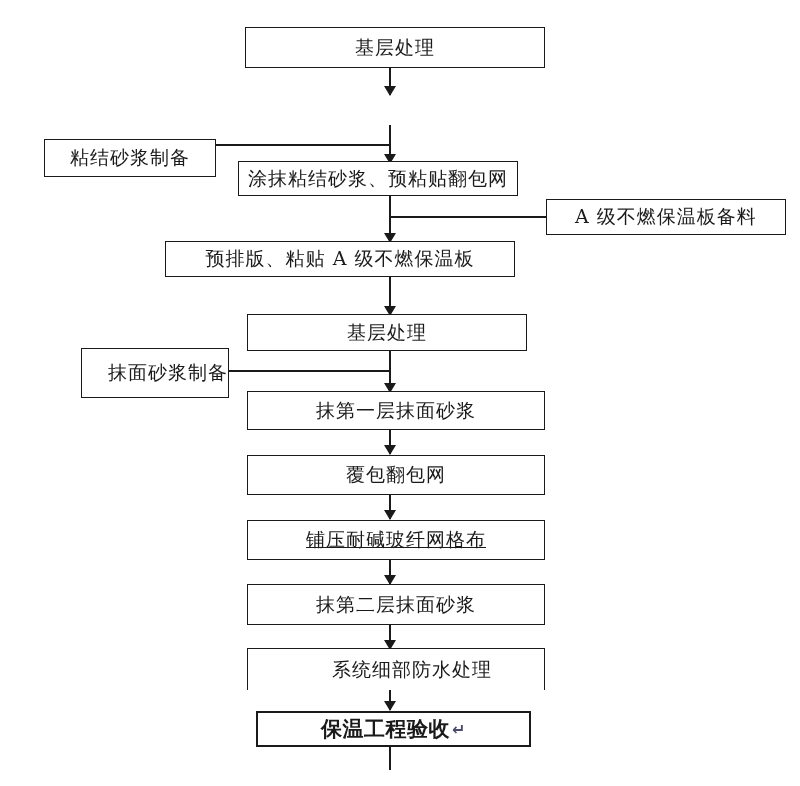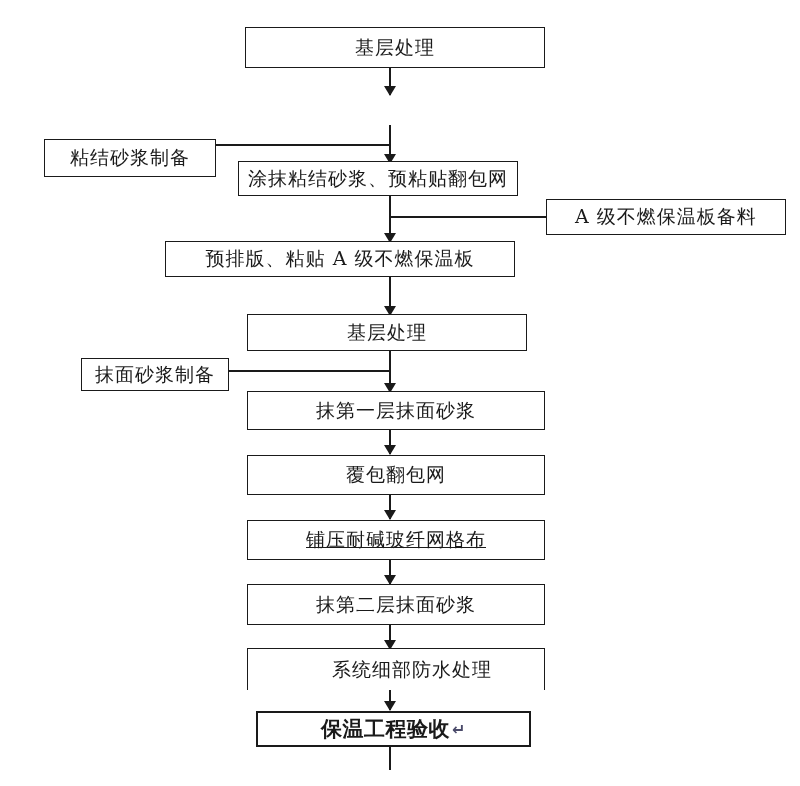--- a/index.html
+++ b/index.html
@@ -129,21 +129,21 @@
   </div>
 
   <div class="node" style="left:165px; top:241px; width:350px; height:36px;">
     <span>预排版、粘贴 A 级不燃保温板</span>
   </div>
 
   <div class="node" style="left:247px; top:314px; width:280px; height:37px;">
     <span>基层处理</span>
   </div>
 
-  <div class="node" style="left:81px; top:358px; width:148px; height:33px;">
+  <div class="node" style="left:81px; top:348px; width:148px; height:50px;justify-content:flex-end;">
     <span>抹面砂浆制备</span>
   </div>
 
   <div class="node" style="left:247px; top:391px; width:298px; height:39px;">
     <span>抹第一层抹面砂浆</span>
   </div>
 
   <div class="node" style="left:247px; top:455px; width:298px; height:40px;">
     <span>覆包翻包网</span>
   </div>

